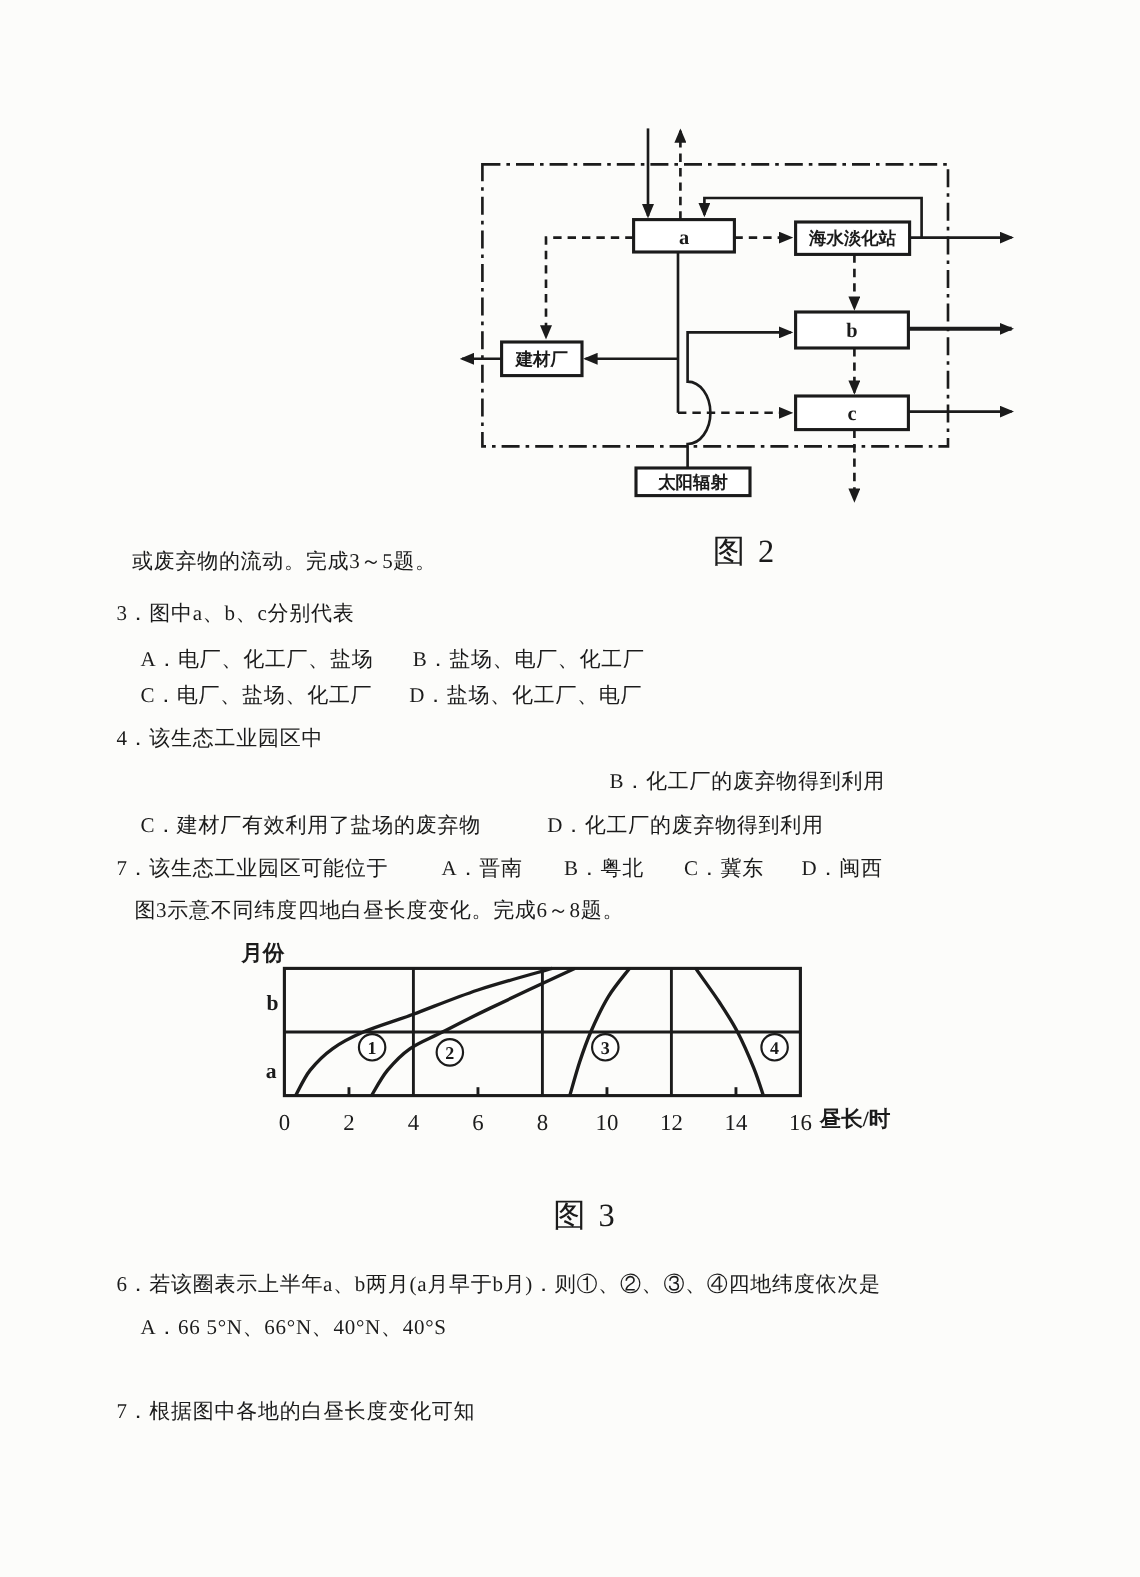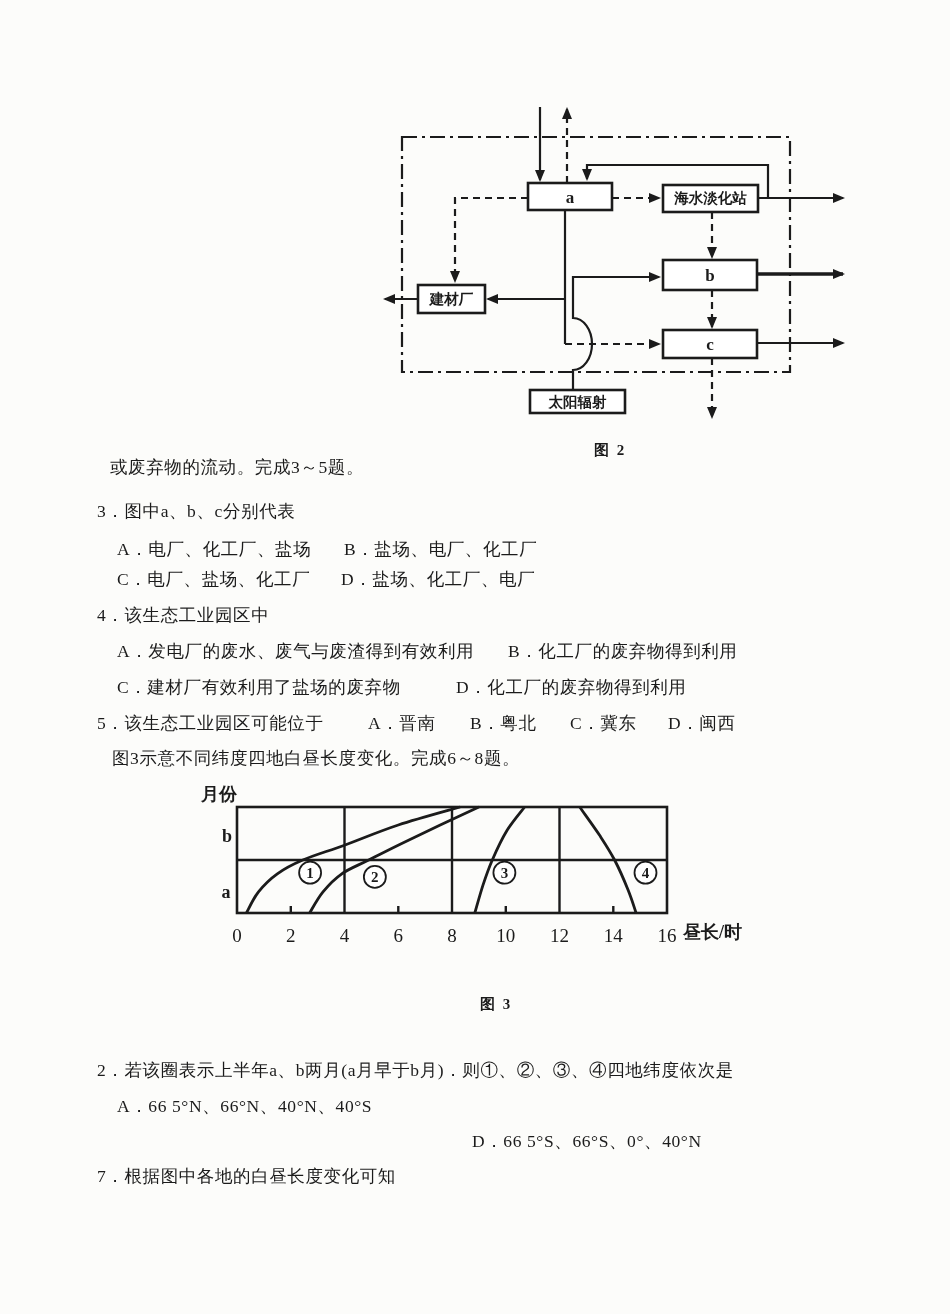--- a/index.html
+++ b/index.html
@@ -4,21 +4,21 @@
 <style>
   html,body{margin:0;padding:0;}
   body{
     width:950px;height:1314px;position:relative;
     background:#fcfcfa;color:#1b1b1b;
     font-family:"Liberation Serif","DejaVu Serif",serif;
     overflow:hidden;
   }
   .page{position:absolute;inset:0;}
   .ln{position:absolute;white-space:nowrap;font-size:17.5px;font-weight:500;letter-spacing:.6px;}
-  .figcap{position:absolute;white-space:nowrap;font-size:15px;font-weight:bold;letter-spacing:2px;}
+  .figcap{position:absolute;white-space:nowrap;font-size:27px;font-weight:normal;letter-spacing:2px;}
   svg{position:absolute;overflow:visible;}
   svg text{font-family:"Liberation Serif","DejaVu Serif",serif;fill:#1b1b1b;}
   .solid{stroke:#1b1b1b;fill:none;stroke-width:2.2;}
   .thick{stroke:#1b1b1b;fill:none;stroke-width:3.4;}
   .dashed{stroke:#1b1b1b;fill:none;stroke-width:2.2;stroke-dasharray:7 5;}
   .dashdot{stroke:#1b1b1b;fill:none;stroke-width:2.2;stroke-dasharray:15 5 3 5;}
   .fbox{fill:#fff;stroke:#1b1b1b;stroke-width:2.6;}
   .blabel{font-size:14.5px;font-weight:600;text-anchor:middle;}
   .blabel-lat{font-size:17px;font-weight:600;text-anchor:middle;}
   .plotline{stroke:#1b1b1b;stroke-width:2.6;fill:none;}
@@ -102,26 +102,25 @@
 
   <div class="ln" style="left:110px;top:455px;">或废弃物的流动。完成3～5题。</div>
 
   <div class="ln" style="left:97px;top:499px;">3．图中a、b、c分别代表</div>
   <div class="ln" style="left:117px;top:537px;">A．电厂、化工厂、盐场</div>
   <div class="ln" style="left:344px;top:537px;">B．盐场、电厂、化工厂</div>
   <div class="ln" style="left:117px;top:567px;">C．电厂、盐场、化工厂</div>
   <div class="ln" style="left:341px;top:567px;">D．盐场、化工厂、电厂</div>
 
   <div class="ln" style="left:97px;top:603px;">4．该生态工业园区中</div>
-  <div class="ln" style="left:117px;top:639px;">A．发电厂的废水、废气与废渣得到有效利用</div>
   <div class="ln" style="left:508px;top:639px;">B．化工厂的废弃物得到利用</div>
   <div class="ln" style="left:456px;top:675px;">D．化工厂的废弃物得到利用</div>
   <div class="ln" style="left:117px;top:675px;">C．建材厂有效利用了盐场的废弃物</div>
 
-  <div class="ln" style="left:97px;top:711px;">5．该生态工业园区可能位于</div>
+  <div class="ln" style="left:97px;top:711px;">7．该生态工业园区可能位于</div>
   <div class="ln" style="left:368px;top:711px;">A．晋南</div>
   <div class="ln" style="left:470px;top:711px;">B．粤北</div>
   <div class="ln" style="left:570px;top:711px;">C．冀东</div>
   <div class="ln" style="left:668px;top:711px;">D．闽西</div>
 
   <div class="ln" style="left:112px;top:746px;">图3示意不同纬度四地白昼长度变化。完成6～8题。</div>
 
   <svg id="fig3-svg" style="left:185px;top:770px;" width="600" height="185" viewBox="0 0 600 185">
 
     <rect class="plotline" x="52" y="37" width="430" height="106"></rect>
@@ -167,21 +166,20 @@
       <text class="ticklbl" x="428.3" y="172">14</text>
       <text class="ticklbl" x="482" y="172">16</text>
     </g>
 
     <text class="axislbl" x="16" y="30">月份</text>
     <text class="axislbl" x="498" y="168">昼长/时</text>
     <text class="rowlbl" x="42" y="72">b</text>
     <text class="rowlbl" x="41" y="128">a</text>
   </svg>
 
-  <div class="figcap" style="left:480px;top:995px;text-align:center;">图 3</div>
+  <div class="figcap" style="left:461px;top:995px;text-align:center;">图 3</div>
 
-  <div class="ln" style="left:97px;top:1058px;">2．若该圈表示上半年a、b两月(a月早于b月)．则①、②、③、④四地纬度依次是</div>
+  <div class="ln" style="left:97px;top:1058px;">6．若该圈表示上半年a、b两月(a月早于b月)．则①、②、③、④四地纬度依次是</div>
   <div class="ln" style="left:117px;top:1094px;">A．66 5°N、66°N、40°N、40°S</div>
-  <div class="ln" style="left:472px;top:1129px;">D．66 5°S、66°S、0°、40°N</div>
 
   <div class="ln" style="left:97px;top:1164px;">7．根据图中各地的白昼长度变化可知</div>
 
 </div>
 
 </body></html>

